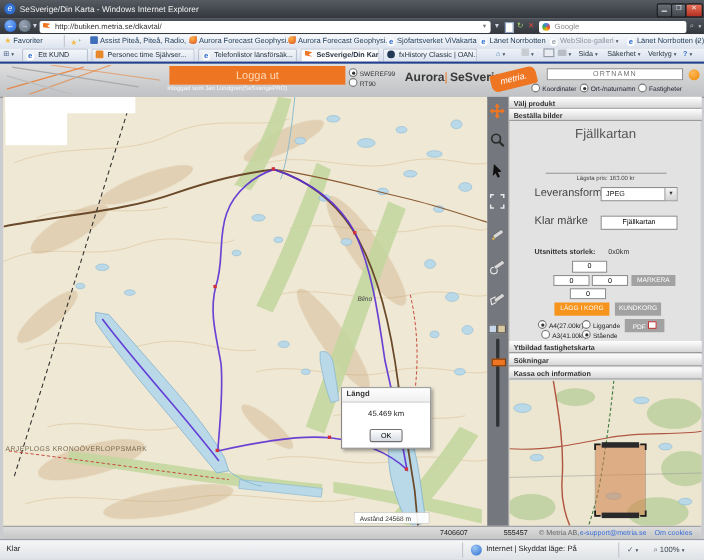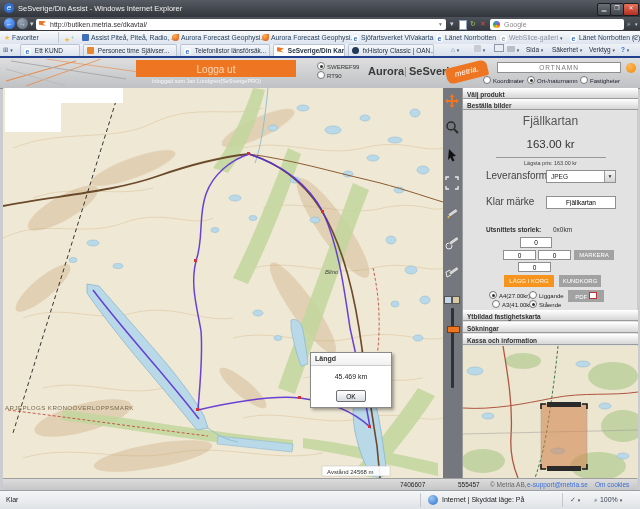--- a/index.html
+++ b/index.html
@@ -28,21 +28,21 @@
   .eico{background:#fff;border-radius:50%;color:#2f6fd0;font-size:7px;line-height:7px;font-weight:bold;text-align:center;}
   #tabrow{left:0;top:44px;width:640px;height:12px;background:linear-gradient(#eef2f8,#d8e0ec);}
   .tab{position:absolute;top:0;height:12px;line-height:12px;font-size:6.5px;color:#1e2c3c;
        background:linear-gradient(#f4f7fb,#dce3ee);border:1px solid #b9c3d2;border-bottom:none;
        border-radius:2px 2px 0 0;padding:0 3px;white-space:nowrap;overflow:hidden;box-sizing:border-box;}
   .tab.active{background:#fdfdfe;font-weight:bold;}
   .cmditem{position:absolute;top:0;height:12px;line-height:12px;font-size:6.5px;color:#26323f;white-space:nowrap;}
   #bluebar{left:0;top:56px;width:640px;height:2px;background:#203f8f;}
   
   #apphdr{left:0;top:58px;width:640px;height:30px;background:linear-gradient(#dedede,#bfc1c4);border-bottom:1px solid #8e8e8e;}
-  #logoutbtn{position:absolute;left:136px;top:2px;width:160px;height:17px;background:#ee7623;border:none;
+  #logoutbtn{position:absolute;left:154px;top:2px;width:160px;height:17px;background:#ee7623;border:none;
              color:#ffd9b5;font-size:10px;text-align:center;line-height:17px;}
   .rad{display:inline-block;width:6px;height:6px;border-radius:50%;background:#fff;border:1px solid #777;
        vertical-align:-1px;margin-right:2px;position:relative;}
   .rad.sel:after{content:"";position:absolute;left:1.5px;top:1.5px;width:3px;height:3px;border-radius:50%;background:#333;}
   
   #sidebar{left:462px;top:88px;width:175px;height:456px;background:#e2e2e2;border-left:1px solid #9a9a9a;box-sizing:border-box;}
   .secbar{position:absolute;left:0;width:175px;height:11px;background:linear-gradient(#fbfbfb,#d6d6d6);
           border-top:1px solid #fff;border-bottom:1px solid #9b9b9b;font-size:6.5px;font-weight:bold;color:#333;
           line-height:11px;padding-left:4px;box-sizing:border-box;}
   .sbinput{position:absolute;background:#fff;border:1px solid #8f8f8f;font-size:6.5px;text-align:center;
@@ -64,21 +64,21 @@
   .dd{color:#44515f;font-size:5px;}
   svg text{font-family:"Liberation Sans","DejaVu Sans",sans-serif;}
 </style>
 </head>
 <body>
 
 <div id="win">
 
   <div class="abs" id="titlebar">
     <span class="abs" style="left:4px;top:3px;width:10px;height:10px;border-radius:50%;background:#2f6fd0;color:#fff;font-size:8px;line-height:10px;text-align:center;font-style:italic;">e</span>
-    <span class="abs" style="left:18px;">SeSverige/Din Assist - Windows Internet Explorer</span>
+    <span class="abs" style="left:18px;">SeSverige/Din Karta - Windows Internet Explorer</span>
     <span class="winbtn" style="left:597px;width:12px;">▁</span>
     <span class="winbtn" style="left:610px;width:12px;">❐</span>
     <span class="winbtn close" style="left:623px;width:14px;">✕</span>
   </div>
 
   <div class="abs" id="addrrow">
     <span class="navcirc" style="left:4px;background:radial-gradient(circle at 35% 30%,#7db2ff,#1c5fd0);">←</span>
     <span class="navcirc" style="left:17px;background:radial-gradient(circle at 35% 30%,#9aa4b4,#596activeb78);background:radial-gradient(circle at 35% 30%,#9aa4b4,#596b78);color:#cfd6df;">→</span>
     <span class="addricon" style="left:30px;">▾</span>
     <div id="urlbox">
@@ -326,21 +326,20 @@
     </div>
     <div class="abs" style="left:8px;top:220px;width:3px;height:80px;background:#2f3134;border-radius:1px;"></div>
     <div class="abs" style="left:4px;top:238px;width:11px;height:5px;background:#ee7623;border:1px solid #7a3c0e;"></div>
   </div>
 
   <div class="abs" id="sidebar">
     <div class="secbar" style="top:0;">Välj produkt</div>
     <div class="secbar" style="top:11px;">Beställa bilder</div>
 
     <div class="abs" style="top:26px;width:175px;text-align:center;font-size:12px;color:#555;">Fjällkartan</div>
-    <div class="abs" style="top:50px;width:175px;text-align:center;font-size:11.5px;color:#333;">163.00 kr</div>
     <div class="abs" style="top:69px;left:33px;width:110px;height:1px;background:#999;"></div>
     <div class="abs" style="top:72px;width:175px;text-align:center;font-size:5.5px;color:#444;">Lägsta pris: 163.00 kr</div>
 
     <div class="abs" style="top:82px;left:23px;font-size:10px;color:#444;">Leveransformat</div>
     <div class="abs" style="top:82px;left:83px;width:70px;height:13px;background:#fff;border:1px solid #8f8f8f;font-size:6.5px;line-height:12px;padding-left:4px;box-sizing:border-box;">
       <span>JPEG</span>
       <span class="abs" style="right:0;top:0;width:10px;height:11px;background:linear-gradient(#f5f5f5,#d4d4d4);border-left:1px solid #999;text-align:center;font-size:5px;line-height:11px;color:#333;">▼</span>
     </div>
 
     <div class="abs" style="top:108px;left:23px;font-size:10px;color:#444;">Klar märke</div>

